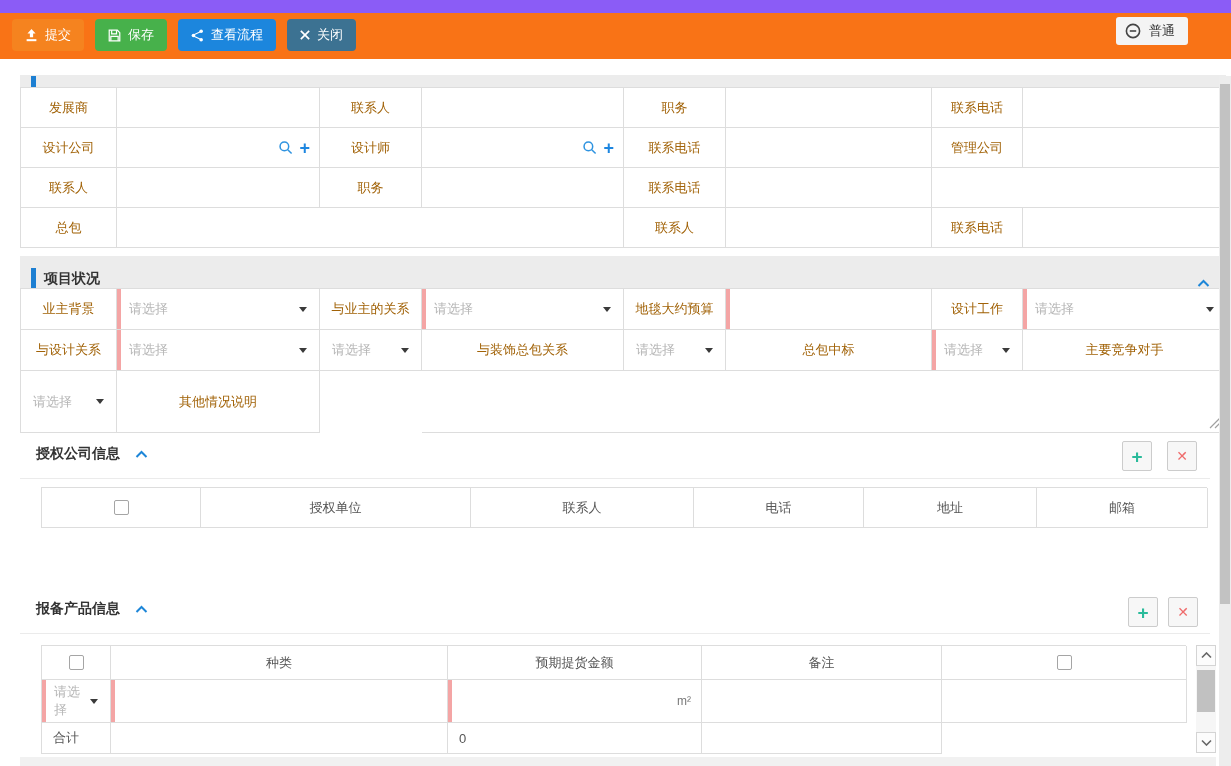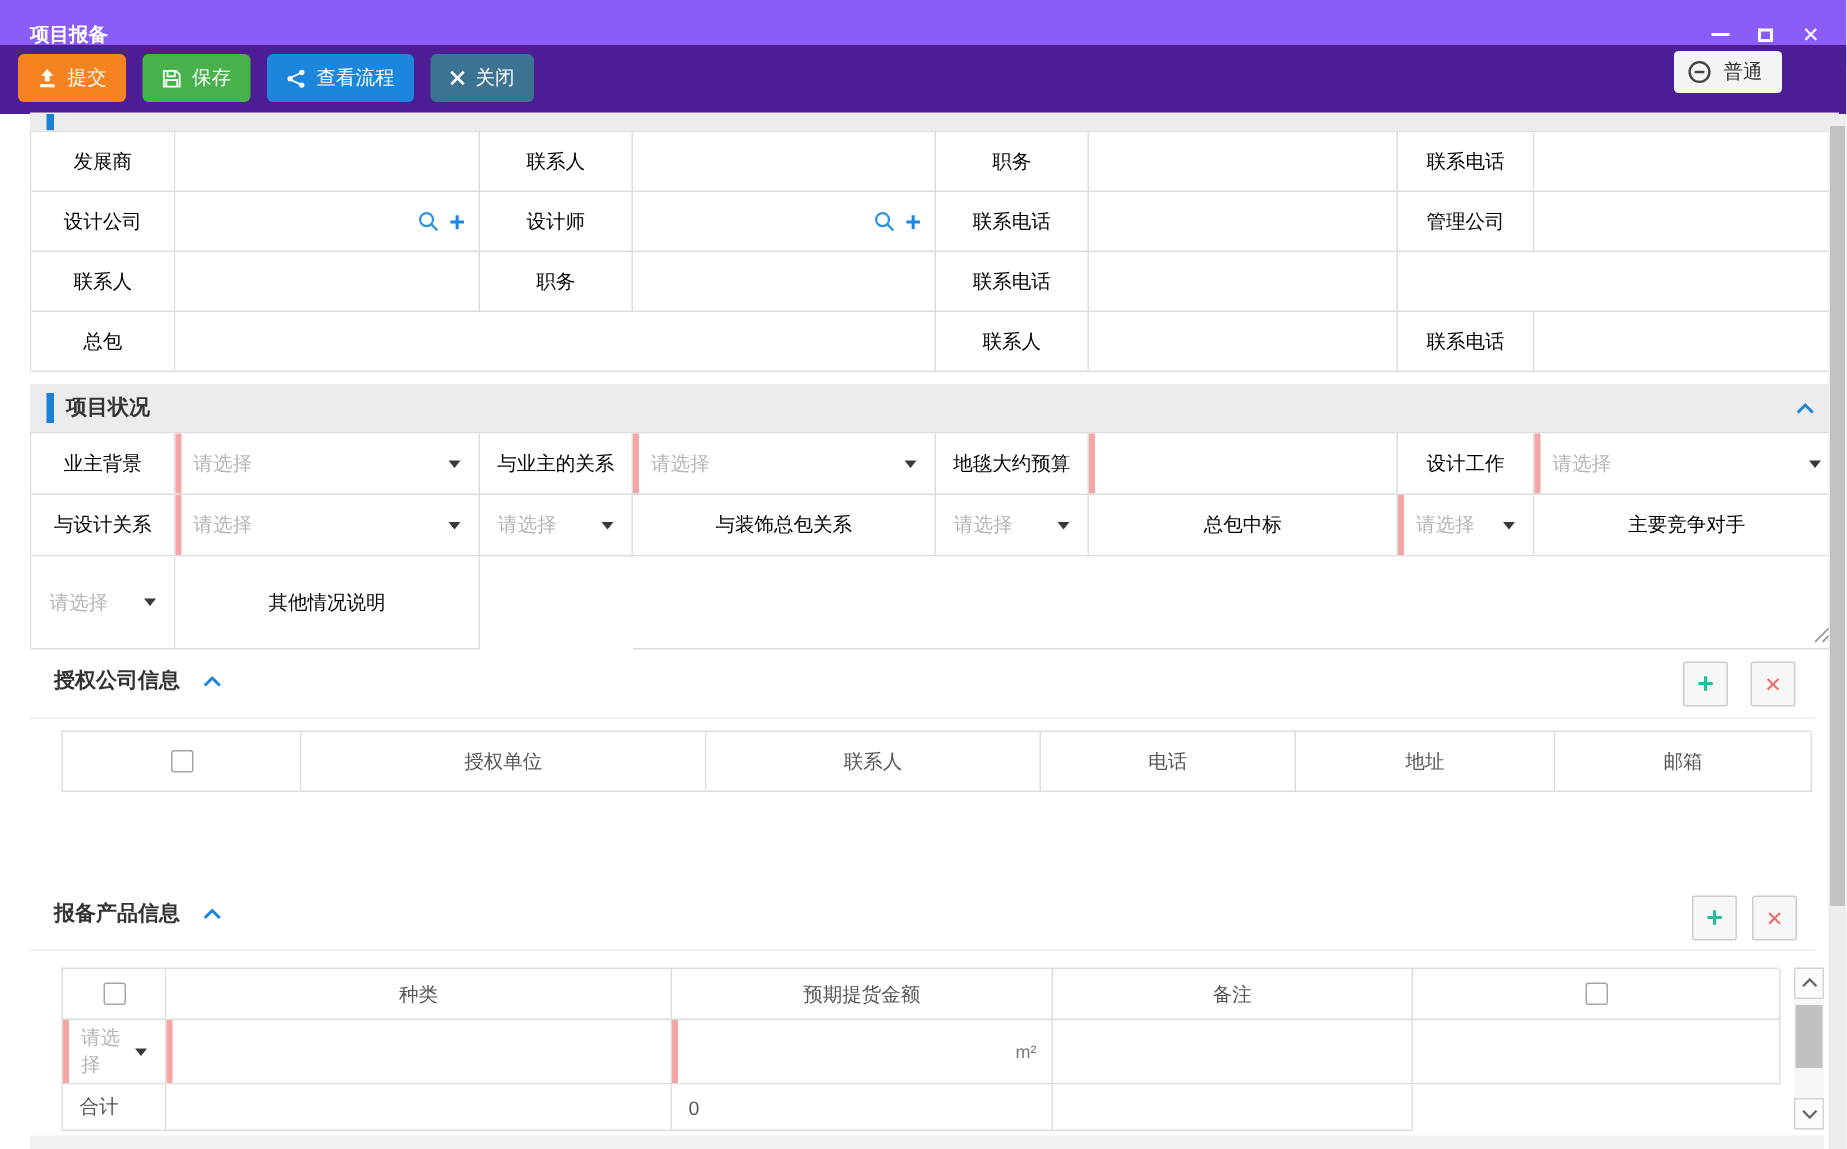--- a/index.html
+++ b/index.html
@@ -7,48 +7,48 @@
 
   
   .titlebar{position:absolute;top:0;left:0;right:0;height:46px;background:#8b5cf6;display:flex;align-items:center;padding:0 0 0 20px;box-sizing:border-box;}
   .titlebar .title{color:#fff;font-size:13px;font-weight:bold;flex:1;}
   .winctl{display:flex;align-items:center;gap:19px;margin-right:18px;}
   .ic-min{width:12px;height:2px;background:#fff;display:inline-block;}
   .ic-max{width:10px;height:9px;border:2px solid #fff;display:inline-block;box-sizing:border-box;}
   .ic-x{color:#fff;font-size:14px;font-weight:bold;line-height:1;}
 
   
-  .toolbar{position:absolute;top:30px;left:0;right:0;height:46px;background:#4c1d95;}
+  .toolbar{position:absolute;top:13px;left:0;right:0;height:46px;background:#f97316;}
   .tb-left{position:absolute;left:12px;top:6px;display:flex;gap:11px;}
   .tbtn{height:32px;border:none;border-radius:4px;color:#fff;font-size:13px;display:inline-flex;align-items:center;gap:7px;padding:0 13px;font-family:inherit;cursor:pointer;}
   .btn-submit{background:#f5831f;}
   .btn-save{background:#47b14b;}
   .btn-flow{background:#1c86dd;}
   .btn-close{background:#3c7292;}
   .btn-normal{position:absolute;top:4px;right:43px;width:72px;height:28px;background:#f4f4f4;border:none;border-radius:3px;color:#333;font-size:13px;display:flex;align-items:center;gap:8px;padding:0 9px;box-sizing:border-box;font-family:inherit;}
 
   
   .topstrip{position:absolute;left:20px;top:75px;width:1206px;height:12px;background:#ececec;}
   .topstrip .bluebar{position:absolute;left:11px;top:1px;width:5px;height:11px;background:#1d7fd2;}
-  .strip{position:absolute;left:20px;top:256px;width:1206px;height:32px;background:#ececec;display:flex;align-items:center;}
+  .strip{position:absolute;left:20px;top:256px;width:1206px;height:32px;background:#ececec;display:flex;align-items:flex-end;}
   .strip .bluebar{width:5px;height:20px;background:#1d7fd2;margin-left:11px;}
   .strip .shead{font-size:14px;font-weight:bold;color:#333;margin-left:8px;}
   .strip .chev{margin-left:auto;margin-right:16px;display:flex;}
   .subhead{position:absolute;display:flex;align-items:center;gap:15px;font-size:14px;font-weight:bold;color:#333;font-family:Liberation Mono, monospace;}
   .sepline{position:absolute;left:20px;width:1190px;height:1px;background:#ebebeb;}
   .mini{position:absolute;width:30px;height:30px;background:#f7f7f7;border:1px solid #ccc;border-radius:2px;display:flex;align-items:center;justify-content:center;box-sizing:border-box;font-family:inherit;}
   .mini.plus{color:#2abb9b;font-size:19px;font-weight:bold;line-height:1;}
   .mini.del{color:#ef6b6b;font-size:14px;font-weight:bold;line-height:1;}
 
   
   .ftable{position:absolute;left:20px;width:1206px;display:grid;grid-template-columns:96px 203px 102px 202px 102px 206px 91px 204px;border-top:1px solid #ddd;border-left:1px solid #ddd;box-sizing:border-box;background:#fff;}
   .t1{top:87px;grid-auto-rows:40px;}
   .t2{top:288px;grid-template-rows:41px 41px 62px;}
   .cell{border-right:1px solid #ddd;border-bottom:1px solid #ddd;position:relative;display:flex;align-items:center;font-size:13px;box-sizing:border-box;background:#fff;min-width:0;}
-  .lab{justify-content:center;color:#000000;text-align:center;padding:0 2px;}
+  .lab{justify-content:center;color:#a16207;text-align:center;padding:0 2px;}
   .fld{background:#fff;}
   .sel{justify-content:space-between;padding:0 12px;}
   .ph{color:#b5b5b5;}
   .caret{width:0;height:0;border-left:4px solid transparent;border-right:4px solid transparent;border-top:5px solid #3a3a3a;flex:none;}
   .req::before{content:"";position:absolute;left:0;top:0;bottom:0;width:4px;background:#f4a5a5;}
   .iconfld{justify-content:flex-end;gap:6px;padding-right:9px;}
   .plusglyph{color:#1d86e0;font-size:18px;font-weight:bold;line-height:1;}
   .span2{grid-column:span 2;}
   .span3{grid-column:span 3;}
   .span5{grid-column:4 / span 5;}

